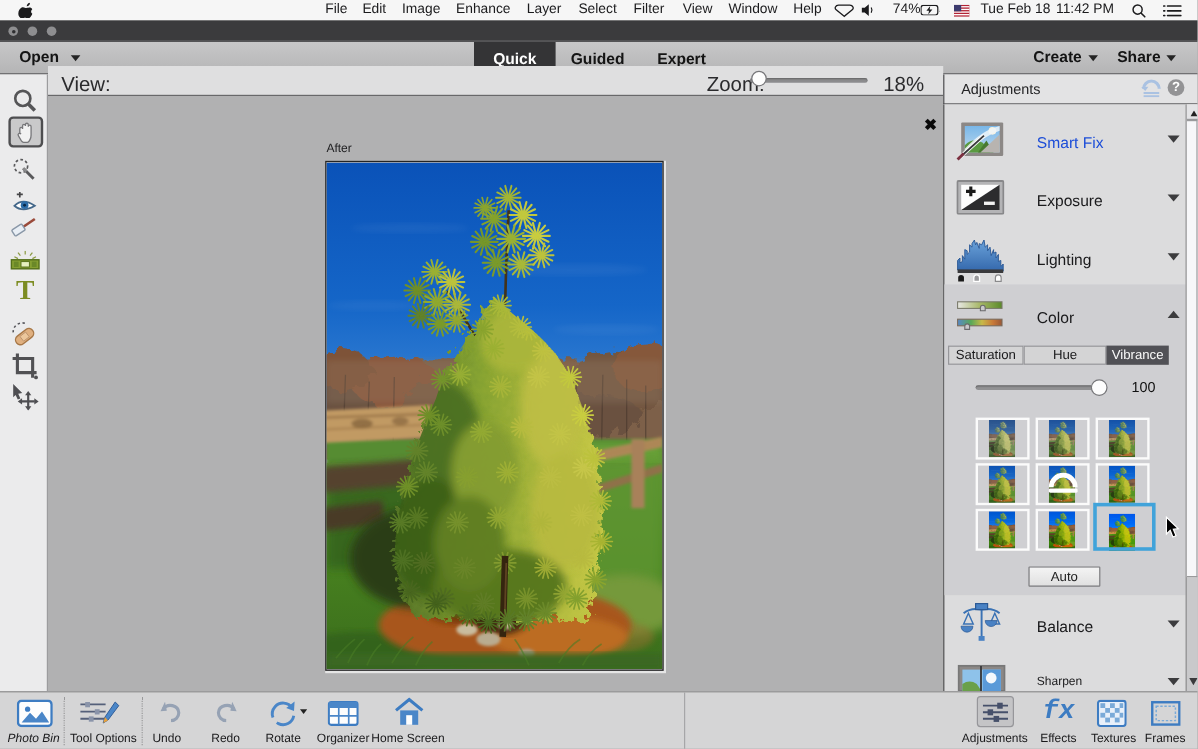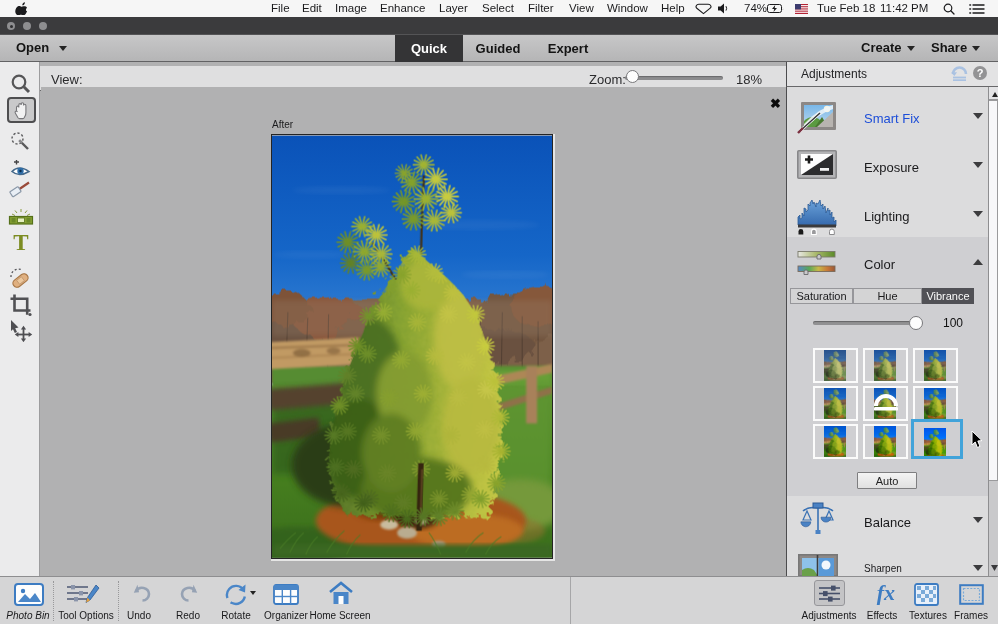--- a/index.html
+++ b/index.html
@@ -10,21 +10,21 @@
   #menubar { left:0; top:0; width:998px; height:17px; background:#f6f6f6; color:#1b1b1d; font-size:11.5px; }
   #menubar .mi { position:absolute; top:2px; }
   
   #titlebar { left:0; top:17px; width:998px; height:17px; background:#3b3b3d; }
   .tl { position:absolute; top:5px; width:8px; height:8px; border-radius:50%; background:#8e8e90; }
   
   #toolbar { left:0; top:34px; width:998px; height:28px; background:linear-gradient(#c7c7c8,#b5b5b6); border-top:1px solid #545456; border-bottom:1px solid #626264; color:#141414; }
   .tab { position:absolute; top:0; height:27px; line-height:27px; text-align:center; font-weight:bold; font-size:13px; }
   .tri { display:inline-block; width:0; height:0; border-left:4px solid transparent; border-right:4px solid transparent; border-top:5px solid #242424; vertical-align:middle; }
   
-  #viewrow { left:40px; top:66px; width:746px; height:25px; background:#dfdfe0; border-bottom:1px solid #68686a; font-size:13px; color:#2a2a2c; }
+  #viewrow { left:40px; top:55px; width:746px; height:25px; background:#dfdfe0; border-bottom:1px solid #68686a; font-size:17px; color:#2a2a2c; }
   
   #palette { left:0; top:62px; width:40px; height:514px; background:#ebebec; border-right:1px solid #9c9c9e; }
   
   #canvas { left:41px; top:87px; width:745px; height:489px; background:#b1b1b2; }
   
   #panelhead { left:786px; top:62px; width:212px; height:25px; background:#e3e3e4; border-bottom:1px solid #68686a; border-left:1px solid #4c4c4e; }
   #panel { left:786px; top:87px; width:212px; height:489px; background:#dcdcdd; border-left:1px solid #4c4c4e; }
   .caretd { position:absolute; left:186px; width:0; height:0; border-left:5px solid transparent; border-right:5px solid transparent; border-top:6px solid #3c3c3e; }
   .caretu { position:absolute; left:186px; width:0; height:0; border-left:5px solid transparent; border-right:5px solid transparent; border-bottom:6px solid #3c3c3e; }
   
@@ -381,21 +381,21 @@
         <line x1="1" y1="16" x2="22" y2="16"></line>
       </g>
       <g fill="#8a94aa">
         <rect x="5" y="2" width="4" height="4.4"></rect>
         <rect x="13" y="8" width="4" height="4.4"></rect>
         <rect x="8" y="14" width="4" height="4.4"></rect>
       </g>
       <path d="M30 2 L33 5 L24 17 L20 19.5 L21.5 14.5 Z" fill="#4a86c8" stroke="#2c5a96" stroke-width=".8"></path>
       <path d="M20 19.5 l1.5-5 2.5 3z" fill="#e8a03a"></path>
     </svg>
-  <div class="blbl" style="left:58px;width:56px;">Tool Options</div>
+  <div class="blbl" style="left:58px;width:56px;text-align:right;">Tool Options</div>
   <svg class="abs" style="left:132px;top:7px" width="20" height="18" viewBox="0 0 20 18">
       <path d="M4 7 A7 6.5 0 0 1 17 10 A6.5 6.5 0 0 1 10.5 16.5" fill="none" stroke="#96a2b4" stroke-width="2.6"></path>
       <path d="M6.5 1 L6.2 8.6 L1 7.8 Z" fill="#96a2b4" transform="rotate(-14 5 5)"></path>
     </svg>
   <div class="blbl" style="left:114px;width:50px;">Undo</div>
   <svg class="abs" style="left:179px;top:7px" width="20" height="18" viewBox="0 0 20 18">
       <path d="M16 7 A7 6.5 0 0 0 3 10 A6.5 6.5 0 0 0 9.5 16.5" fill="none" stroke="#96a2b4" stroke-width="2.6"></path>
       <path d="M13.5 1 L13.8 8.6 L19 7.8 Z" fill="#96a2b4" transform="rotate(14 15 5)"></path>
     </svg>
   <div class="blbl" style="left:163px;width:50px;">Redo</div>
@@ -428,21 +428,21 @@
         <line x1="0" y1="8.5" x2="21" y2="8.5"></line>
         <line x1="0" y1="14" x2="21" y2="14"></line>
       </g>
       <g fill="#46506a">
         <rect x="12" y="0.6" width="4.6" height="5"></rect>
         <rect x="4" y="6.1" width="4.6" height="5"></rect>
         <rect x="9" y="11.6" width="4.6" height="5"></rect>
       </g>
     </svg>
   <div class="blbl" style="left:797px;width:64px;">Adjustments</div>
-  <div class="abs" style="left:869px;top:3px;width:26px;height:24px;font-family:Liberation Serif, serif;font-style:italic;font-weight:bold;font-size:22px;color:#3d7cc2;text-align:right;">fx</div>
+  <div class="abs" style="left:869px;top:3px;width:26px;height:24px;font-family:Liberation Mono, monospace;font-style:italic;font-weight:bold;font-size:22px;color:#3d7cc2;">fx</div>
   <div class="blbl" style="left:857px;width:50px;">Effects</div>
   <svg class="abs" style="left:914px;top:6px" width="25" height="23" viewBox="0 0 25 23">
       <rect x="1" y="1" width="23" height="21" rx="2" fill="#e8f0fa" stroke="#3d7cc2" stroke-width="1.8"></rect>
       <g fill="#7aaad8">
         <rect x="3" y="3" width="4" height="4"></rect>
         <rect x="11" y="3" width="4" height="4"></rect>
         <rect x="19" y="3" width="3" height="4"></rect>
         <rect x="7" y="7" width="4" height="4"></rect>
         <rect x="15" y="7" width="4" height="4"></rect>
         <rect x="3" y="11" width="4" height="4"></rect>

